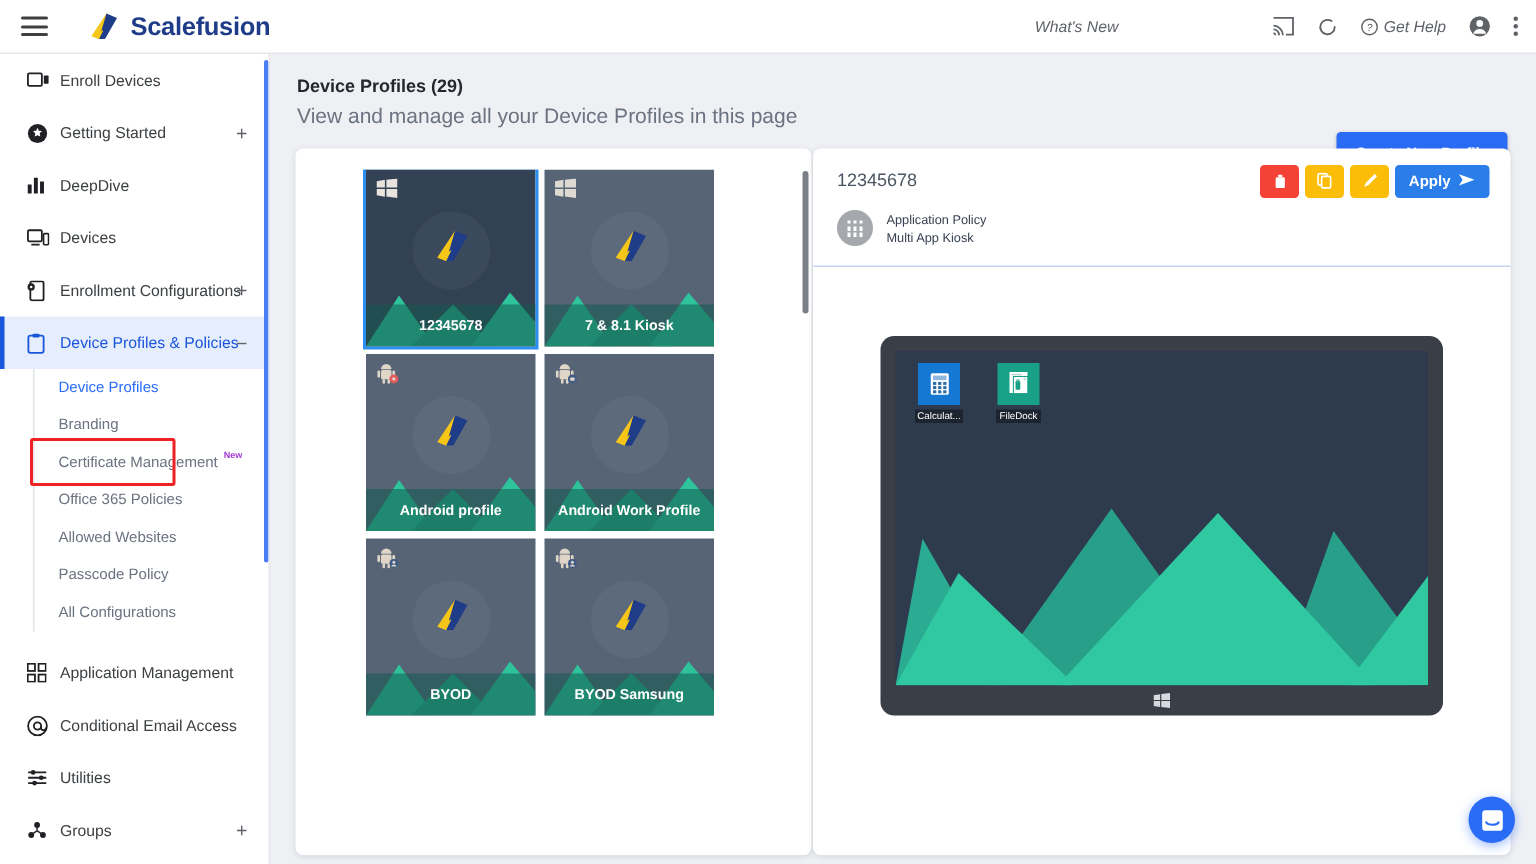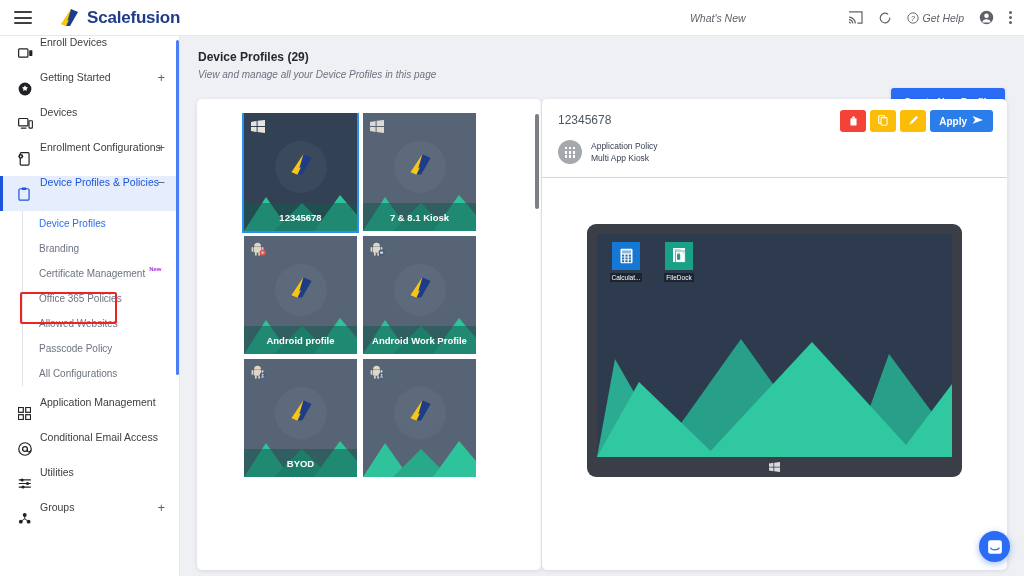--- a/index.html
+++ b/index.html
@@ -31,21 +31,21 @@
   .grid-icon i { display:block; background:#5f6368; }
   .kebab { display:flex; flex-direction:column; gap:2px; }
   .kebab i { width:3px; height:3px; border-radius:50%; background:#5f6368; display:block; }
 
   
   .sidebar {
     position:absolute; top:36px; left:0; width:180px; height:540px;
     background:#ffffff; border-right:1px solid #e4e7ec; overflow:hidden;
   }
   .nav-item {
-    display:flex; height:35px; padding-left:18px;
+    display:flex; align-items:center; height:35px; padding-left:18px;
     font-size:10.5px; color:#3c4043; cursor:pointer; position:relative;
   }
   .nav-item .nav-ic { width:18px; display:flex; align-items:center; justify-content:flex-start;
     color:#202124; flex:0 0 18px; }
   .nav-item .nav-label { margin-left:4px; white-space:nowrap; }
   .nav-item .plus { position:absolute; right:14px; font-size:13px; color:#5f6368; line-height:1; }
   .nav-item.active { background:#e6edfd; color:#1a56db; }
   .nav-item.active::before { content:""; position:absolute; left:0; top:0; bottom:0; width:3px; background:#1a56db; }
   .nav-item.active .nav-ic { color:#1a56db; }
   .subnav { border-left:1px solid #e0e3e8; margin-left:22px; padding-left:0; }
@@ -57,21 +57,21 @@
   .badge-new { font-size:6px; color:#a435d6; margin-left:4px; position:relative; top:-5px; font-weight:bold; }
   .redbox { position:absolute; left:20px; top:256px; width:97px; height:32px;
     border:2px solid #ee2222; border-radius:2px; pointer-events:none; z-index:12; }
   .side-scroll { position:absolute; right:0px; top:4px; width:3px; height:335px;
     background:#4c7ef3; border-radius:2px; cursor:pointer; }
 
   
   .main { position:absolute; top:36px; left:180px; width:844px; height:540px; background:#eef0f4; }
   .page-head { padding:14px 18px 0 18px; }
   .page-title { font-size:12px; font-weight:bold; color:#24292f; }
-  .page-sub { font-size:10px; color:#6b7280; margin-top:5px;font-style:italic; }
+  .page-sub { font-size:14px; color:#6b7280; margin-top:5px; }
   .create-btn {
     position:absolute; right:19px; top:52px; background:#2b6cf6; color:#fff;
     font-size:10px; font-weight:bold; border:none; border-radius:3px;
     padding:9px 13px; cursor:pointer; box-shadow:0 1px 3px rgba(0,0,0,.18);
   }
 
   
   .profiles-card {
     position:absolute; left:17px; top:63px; width:344px; height:471px;
     background:#fff; border-radius:5px; box-shadow:0 1px 4px rgba(20,30,60,.10);
@@ -223,20 +223,30 @@
       <span class="nav-ic">
         <svg width="14" height="14" viewBox="0 0 14 14">
             <circle cx="7" cy="7" r="6.4" fill="#202124"></circle>
             <path d="M7 3.2l.9 1.9 2.1.3-1.5 1.5.35 2.1L7 8.1l-1.85 0.9.35-2.1L4 5.4l2.1-.3z" fill="#fff"></path>
           </svg>
       </span>
       <span class="nav-label">Getting Started</span>
       <span class="plus">+</span>
     </div>
 
+    <div class="nav-item">
+      <span class="nav-ic">
+        <svg width="14" height="13" viewBox="0 0 14 13">
+            <rect x="0.5" y="6" width="2.6" height="6" fill="#202124"></rect>
+            <rect x="4.6" y="1.5" width="2.6" height="10.5" fill="#202124"></rect>
+            <rect x="8.7" y="4" width="2.6" height="8" fill="#202124"></rect>
+          </svg>
+      </span>
+      <span class="nav-label">DeepDive</span>
+    </div>
 
     <div class="nav-item">
       <span class="nav-ic">
         <svg width="15" height="13" viewBox="0 0 16 14">
             <rect x="0.6" y="1.6" width="10" height="8" rx="1" stroke="#202124" stroke-width="1.3" fill="none"></rect>
             <path d="M3 12h6" stroke="#202124" stroke-width="1.3"></path>
             <rect x="11.8" y="4" width="3.6" height="8" rx="0.7" stroke="#202124" stroke-width="1.2" fill="#fff"></rect>
           </svg>
       </span>
       <span class="nav-label">Devices</span>
@@ -524,20 +534,23 @@
                 <path d="M3 16 L13 1 L16 4 L8 18 Z" fill="#f5c518"></path>
                 <path d="M13 1 L20 4 L12 18 L8 18 Z" fill="#1f3c88"></path>
                 <path d="M3 16 L11 12 L8 18 Z" fill="#f5c518"></path>
               </svg>
             </span>
             <svg class="mtn" viewBox="0 0 113 56" preserveAspectRatio="none">
               <polygon points="0,56 22,22 46,56" fill="#2fc39b"></polygon>
               <polygon points="30,56 58,28 86,56" fill="#27a98a"></polygon>
               <polygon points="70,56 96,20 113,40 113,56" fill="#2fc39b"></polygon>
             </svg>
+            <div class="caption-bar">
+              <span class="caption">BYOD Samsung</span>
+            </div>
           </div>
 
         </div>
         <div class="list-scroll"></div>
       </div>
     </div>
 
     <div class="detail-card">
       <div class="detail-head">
         <div class="detail-title">12345678</div>

